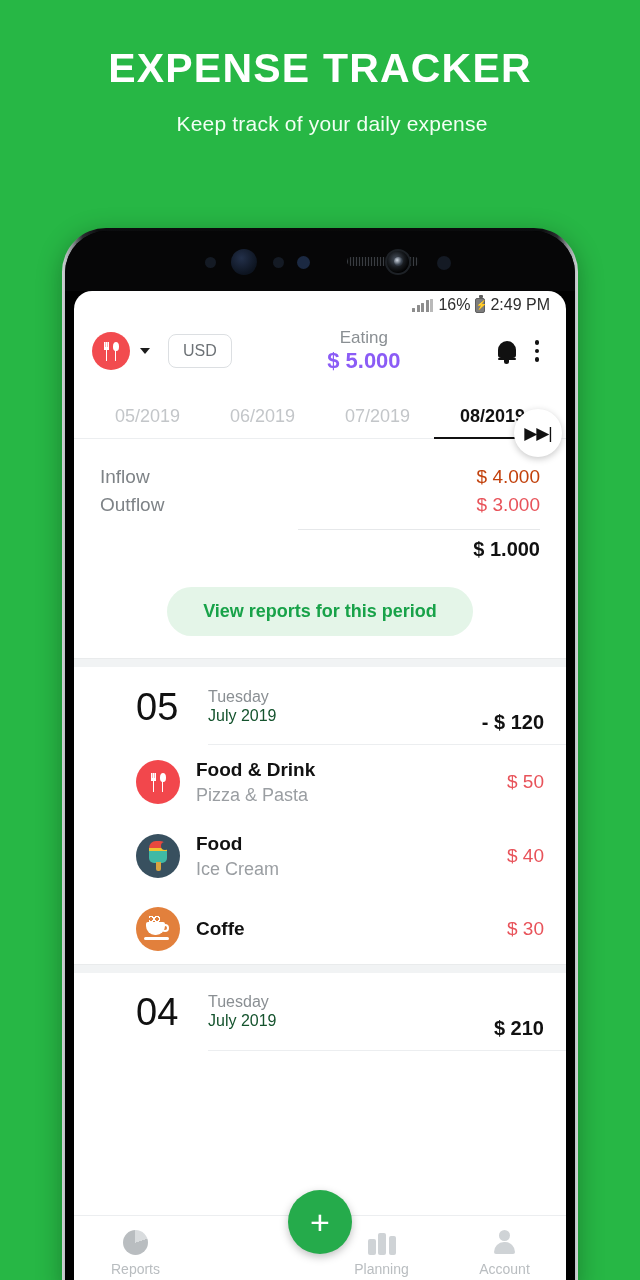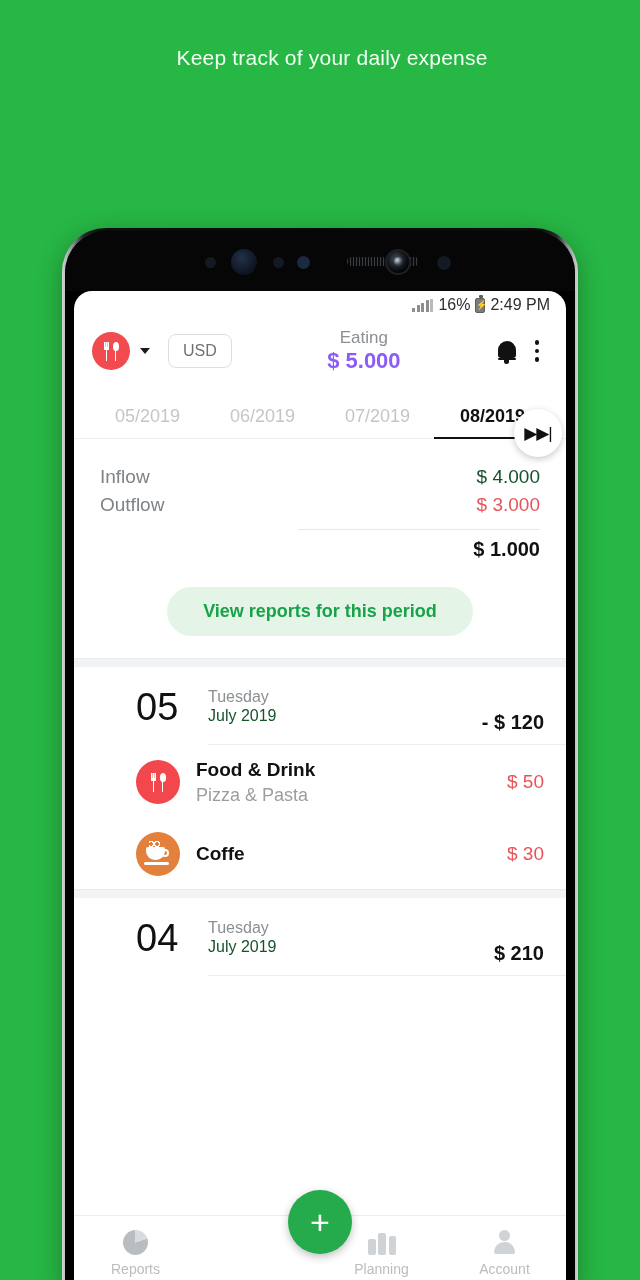--- a/index.html
+++ b/index.html
@@ -16,20 +16,21 @@
     color: #ffffff;
     font-size: 41px;
     font-weight: bold;
     letter-spacing: 1.2px;
     line-height: 1.1;
   }
   .promo-sub {
     color: #f2fff4;
     font-size: 21px;
     font-weight: normal;
+    margin-top: 21px;
     letter-spacing: .2px;
     padding-left: 24px;
   }
 
   
   .phone {
     position: absolute;
     left: 62px; top: 228px;
     width: 516px; height: 1060px;
     border-radius: 44px 44px 0 0;
@@ -192,21 +193,21 @@
     box-shadow: 0 2px 7px rgba(0,0,0,.22);
     display:flex; align-items:center; justify-content:center;
     font-size: 17px; color: #111; letter-spacing:-1px;
   }
 
   
   .summary { padding: 24px 26px 0 26px; }
   .sum-row { display:flex; justify-content:space-between; align-items:center; padding: 3px 0; }
   .sum-label { font-size: 19px; color: #7e8387; }
   .sum-val { font-size: 19px; }
-  .sum-in  { color: #14532d; }
+  .sum-in  { color: #c2410c; }
   .sum-out { color: #e8535a; }
   .sum-sep { height:1px; background:#e6e8ea; margin: 10px 0 8px auto; width: 55%; }
   .sum-total { text-align: right; font-size: 20px; font-weight: bold; color: #111; }
 
   .reports-wrap { padding: 26px 0 22px 0; display:flex; justify-content:center; }
   .reports-btn {
     background: #e4f5e8; color: #18a249; font-size: 18px; font-weight: bold;
     padding: 14px 36px; border-radius: 26px; border: none;
     font-family: "Liberation Sans", sans-serif;
   }
@@ -310,20 +311,21 @@
     background: #25ab4b; color:#fff; font-size: 34px; font-weight: 300;
     display:flex; align-items:center; justify-content:center;
     box-shadow: 0 3px 9px rgba(0,0,0,.25); border:none;
     font-family: "Liberation Sans", sans-serif; line-height: 1;
   }
 </style>
 </head>
 <body>
 
 <div class="promo">
+  <div class="promo-title">EXPENSE TRACKER</div>
   <div class="promo-sub">Keep track of your daily expense</div>
 </div>
 
 <div class="phone">
   <div class="btn-side btn-vol-up"></div>
   <div class="btn-side btn-vol-down"></div>
   <div class="btn-side btn-bixby"></div>
 
   <div class="phone-inner">
     <div class="bezel-top">
@@ -423,20 +425,34 @@
                   <span class="spoon"></span>
                 </span>
             </div>
             <div class="tx-meta">
               <div class="tx-title">Food &amp; Drink</div>
               <div class="tx-note">Pizza &amp; Pasta</div>
             </div>
             <div class="tx-amt">$ 50</div>
           </div>
 
+          <div class="tx">
+            <div class="tx-icon ic-ice">
+              <span class="popsicle">
+                  <span class="body"></span>
+                  <span class="bite"></span>
+                  <span class="stick"></span>
+                </span>
+            </div>
+            <div class="tx-meta">
+              <div class="tx-title">Food</div>
+              <div class="tx-note">Ice Cream</div>
+            </div>
+            <div class="tx-amt">$ 40</div>
+          </div>
 
           <div class="tx">
             <div class="tx-icon ic-cof">
               <span class="cup">
                   <span class="steam"></span>
                   <span class="bowl"></span>
                   <span class="handle"></span>
                   <span class="saucer"></span>
                 </span>
             </div>

